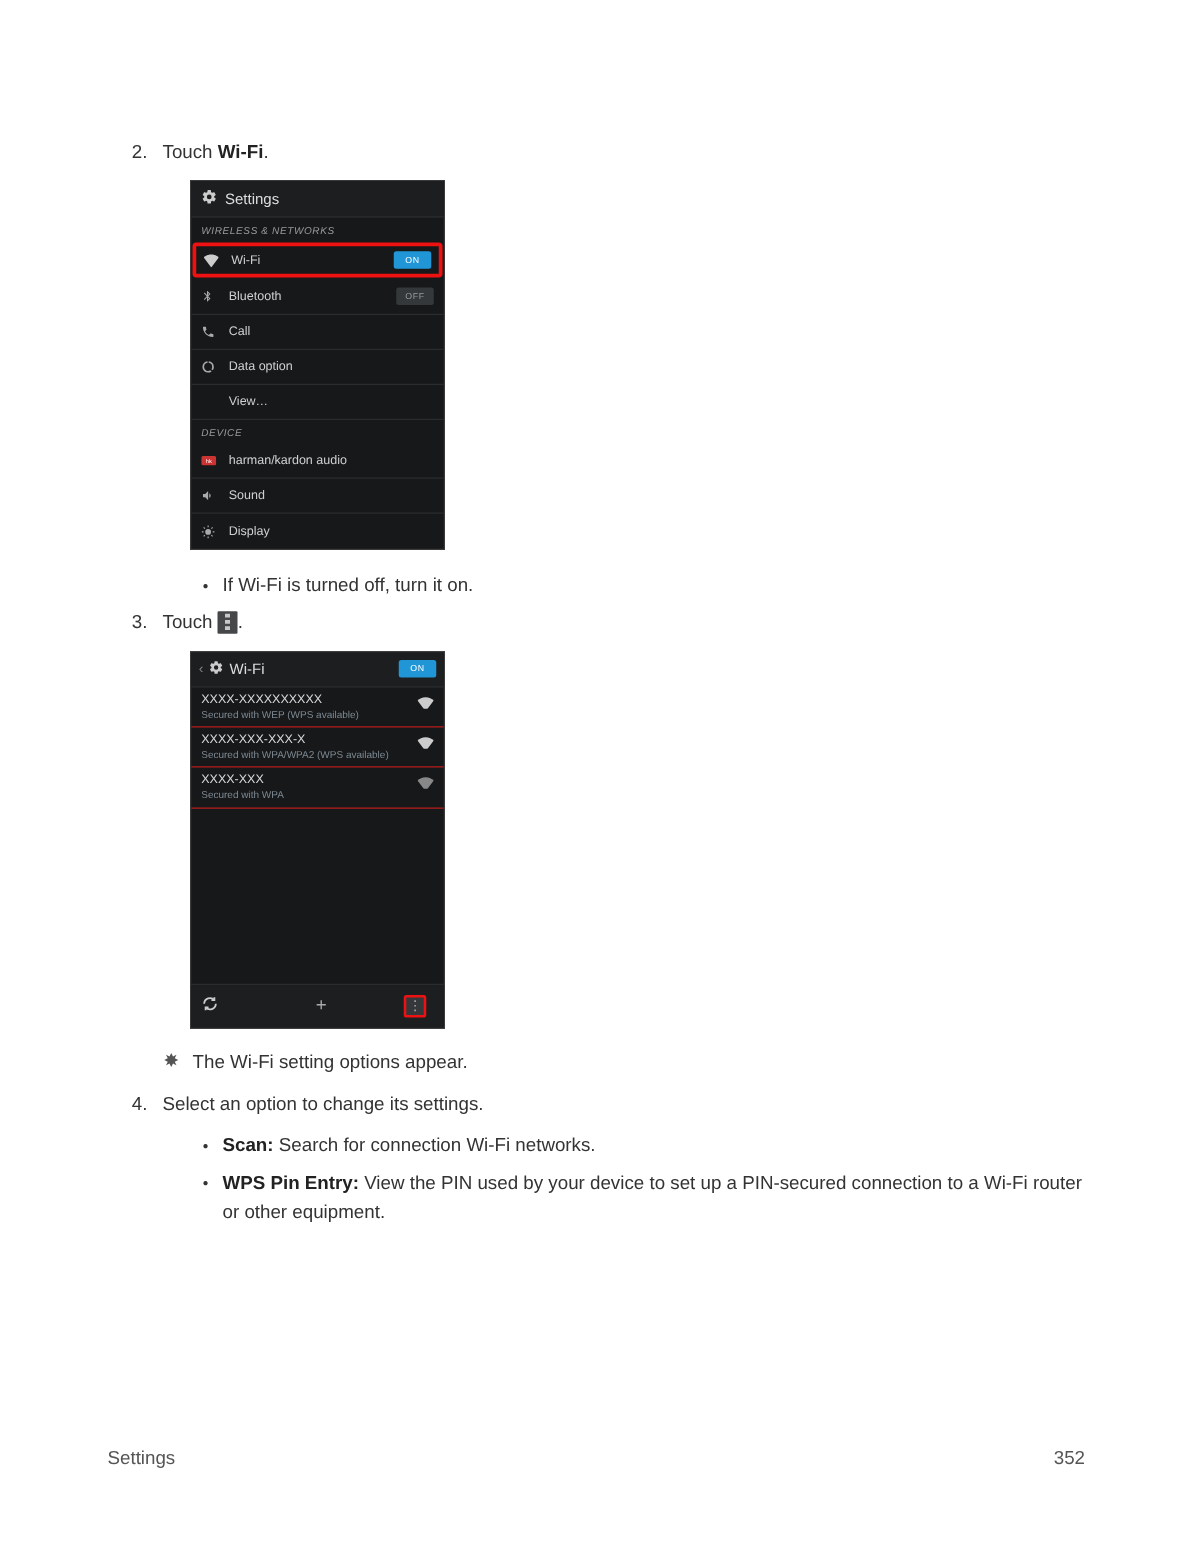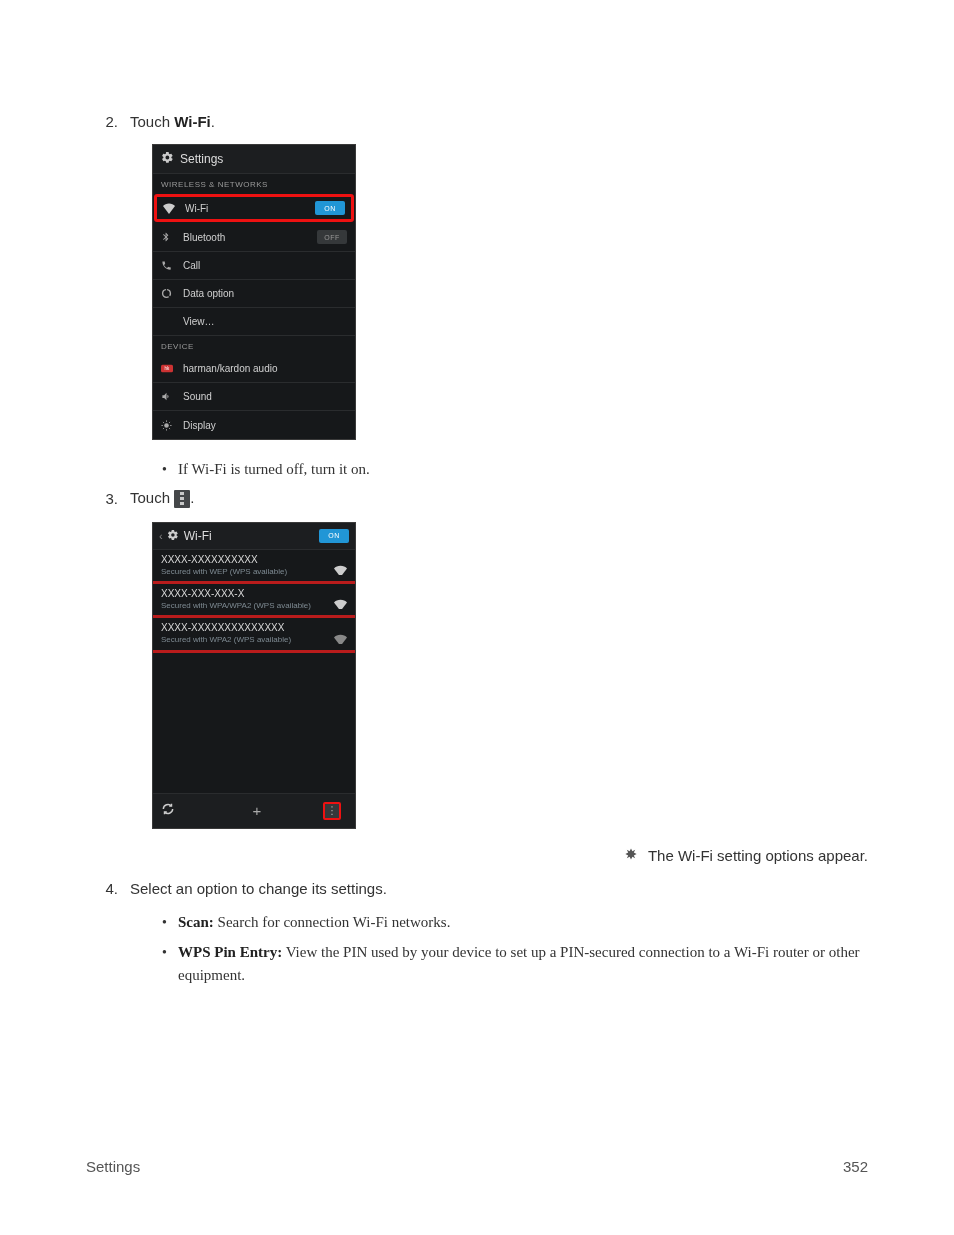--- a/index.html
+++ b/index.html
@@ -13,38 +13,39 @@
     position: relative;
     padding: 113px 86px 60px 86px;
   }
   .step { margin-bottom: 14px; }
   .step-line { display: flex; align-items: center; }
   .step-num { width: 44px; text-align: right; padding-right: 12px; flex-shrink: 0; }
   .step-text { flex: 1; }
   .bullet-wrap { margin-left: 70px; margin-top: 8px; margin-bottom: 8px; }
   .bullet { display: flex; margin-bottom: 8px; line-height: 1.5; }
   .bullet-dot { width: 22px; flex-shrink: 0; padding-left: 6px; font-size: 8px; line-height: 22px; }
-  .bullet-text { flex: 1; font-family: Liberation Serif, serif; }
-  .result-line { margin-left: 44px; display: flex; align-items: center; margin-top: 17px; margin-bottom: 16px; justify-content: flex-end; }
+  .bullet-text { flex: 1; }
+  .result-line { margin-left: 44px; display: flex; align-items: center; margin-top: 17px; margin-bottom: 16px; }
   .result-icon { width: 24px; flex-shrink: 0; color: #444; }
   .phone-block { margin-left: 66px; margin-top: 10px; margin-bottom: 18px; }
   .phone {
     width: 204px; background: #16181a; color: #c8c8c8;
     border: 1px solid #3a3a3a; font-size: 10px;
     font-family: Arial, sans-serif;
   }
   .phone-header {
     display: flex; align-items: center; padding: 6px 8px;
     background: #1c1e20; color: #ddd; font-size: 12px;
     border-bottom: 1px solid #2a2c2e;
   }
   .gear { margin-right: 6px; }
   .section-label {
     color: #9a9a9a; font-size: 8px; padding: 6px 8px 4px 8px;
     letter-spacing: 0.5px;
+    font-style: italic;
   }
   .row {
     display: flex; align-items: center; padding: 7px 8px;
     border-bottom: 1px solid #2a2c2e; min-height: 28px;
   }
   .row-icon { width: 16px; flex-shrink: 0; color: #aaa; margin-right: 6px; display:flex; align-items:center; }
   .row-label { flex: 1; color: #d0d0d0; font-size: 10px; }
   .row-label-indent { flex: 1; color: #d0d0d0; font-size: 10px; padding-left: 22px; }
   .toggle {
     width: 30px; height: 14px; border-radius: 2px;
@@ -56,22 +57,22 @@
     border: 3px solid #e11; border-radius: 3px;
     padding: 4px 6px !important; margin: 1px;
   }
   .wifi-screen-header {
     display: flex; align-items: center; background: #1c1e20;
     padding: 6px 6px; border-bottom: 1px solid #2a2c2e;
   }
   .back-caret { color: #888; margin-right: 4px; font-size: 11px; }
   .wifi-title { color: #ddd; font-size: 12px; flex: 1; }
   .wifi-net {
-    padding: 4px 8px; border-bottom: 3px solid #b91c1c;
-    display: flex; align-items: flex-end;
+    padding: 4px 8px; border-bottom: 1px solid #b91c1c;
+    display: flex; align-items: flex-start;
   }
   .wifi-net-txt { flex: 1; }
   .wifi-ssid { color: #d8d8d8; font-size: 10px; margin-bottom: 2px; }
   .wifi-sec { color: #7e8a92; font-size: 8px; line-height: 1.3; }
   .wifi-sig { color: #888; font-size: 11px; padding-left: 6px; padding-top: 2px; }
   .wifi-bottom {
     display: flex; align-items: center; justify-content: space-between;
     padding: 8px 8px; border-top: 1px solid #2a2c2e; background: #1c1e20;
   }
   .wifi-bottom .sp { flex: 1; text-align: center; color: #aaa; font-size: 15px; }
@@ -240,22 +241,22 @@
       <div class="wifi-net-txt">
         <div class="wifi-ssid">XXXX-XXX-XXX-X</div>
         <div class="wifi-sec">Secured with WPA/WPA2 (WPS available)</div>
       </div>
       <div class="wifi-sig"><svg width="13" height="11" viewBox="0 0 24 20" fill="#ccc">
             <path d="M12 3C7 3 2.7 5 0 8l12 16L24 8c-2.7-3-7-5-12-5z"></path>
           </svg></div>
     </div>
     <div class="wifi-net">
       <div class="wifi-net-txt">
-        <div class="wifi-ssid">XXXX-XXXXXXXXXXXXXX</div>
-        <div class="wifi-sec">Secured with WPA2 (WPS available)</div>
+        <div class="wifi-ssid">XXXX-XXX</div>
+        <div class="wifi-sec">Secured with WPA</div>
       </div>
       <div class="wifi-sig"><svg width="13" height="11" viewBox="0 0 24 20" fill="#888">
             <path d="M12 3C7 3 2.7 5 0 8l12 16L24 8c-2.7-3-7-5-12-5z"></path>
           </svg></div>
     </div>
 
     <div class="fill-area"></div>
 
     <div class="wifi-bottom">
       <div class="sp" style="flex:0 0 30px;text-align:left;">

